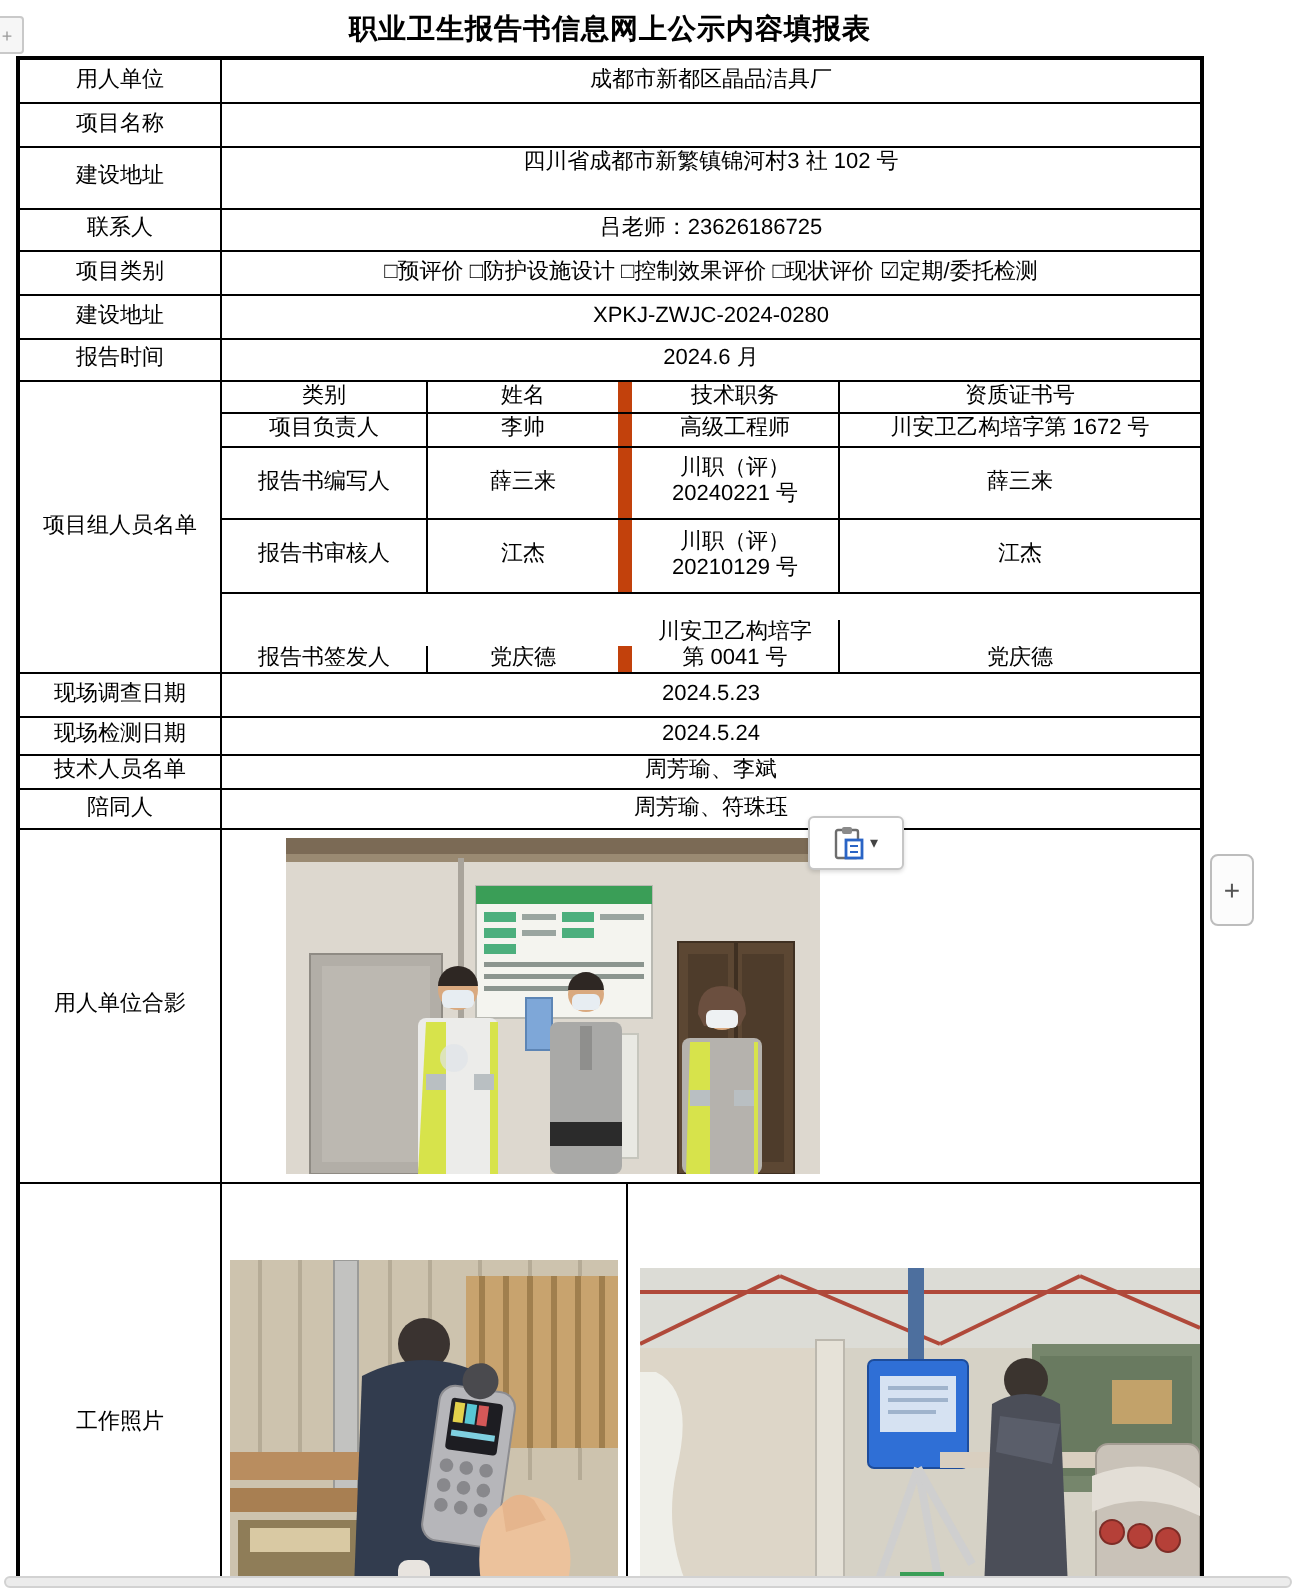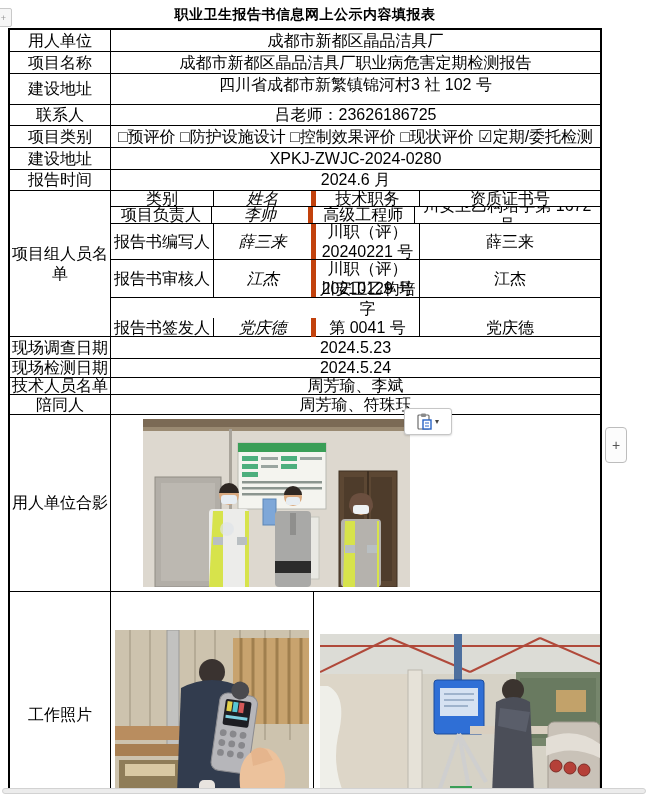--- a/index.html
+++ b/index.html
@@ -1,33 +1,33 @@
 <!DOCTYPE html>
 <html><head>
 <meta charset="utf-8">
 <style>
   html,body{margin:0;padding:0;}
   body{width:653px;height:794px;background:#fff;font-family:"Liberation Sans","DejaVu Sans",sans-serif;color:#000;}
   .page{position:absolute;left:0;top:0;width:653px;height:794px;overflow:hidden;background:#fff;}
   .title{position:absolute;left:8px;top:1px;width:594px;height:26px;font-size:14px;font-weight:bold;
          text-align:center;line-height:26px;letter-spacing:.5px;}
   .tbl{position:absolute;left:8px;top:28px;width:594px;height:766px;border:2px solid #000;
-       box-sizing:border-box;background:#fff;display:flex;flex-direction:column;font-size:16px;}
+       box-sizing:border-box;background:#fff;display:flex;flex-direction:column;font-size:11px;}
   .row{display:flex;border-bottom:1px solid #000;box-sizing:border-box;flex:0 0 auto;}
   .row:last-child{border-bottom:none;}
   .cell{display:flex;align-items:center;justify-content:center;text-align:center;overflow:hidden;
         box-sizing:border-box;line-height:1.2;}
   .lab{width:101px;border-right:1px solid #000;flex:0 0 auto;}
   .val{flex:1 1 auto;}
   .top-align{align-items:flex-start;padding-top:1px;}
   .h22{height:22px;} .h21{height:21px;} .h31{height:31px;} .h19{height:19px;} .h17{height:17px;} .h20{height:20px;}
   .team-right{flex:1 1 auto;display:flex;flex-direction:column;}
   .srow{display:flex;border-bottom:1px solid #000;box-sizing:border-box;}
   .srow:last-child{border-bottom:none;}
-  .c1{width:103px;border-right:1px solid #000;} .c2{width:102px;border-right:5px solid #c2410c;font-style:italic;}
+  .c1{width:103px;border-right:1px solid #000;} .c2{width:102px;border-right:7px solid #c2410c;}
   .c3{width:104px;border-right:1px solid #000;} .c4{flex:1 1 auto;}
   .pre{white-space:pre-line;}
   .s16{height:16px;} .s17{height:17px;} .s36{height:36px;} .s38{height:38px;} .s39{height:39px;align-items:flex-end;}
   .photo-row1{height:177px;} .photo-row2{flex:1 1 auto;border-bottom:none;justify-content:flex-end;}
   .pcell{position:relative;}
   .pcell-l{width:202px;border-right:1px solid #000;flex:0 0 auto;position:relative;}
   .photo{position:absolute;display:block;}
   .lab-photo2{align-items:flex-start;}
   .lab-photo2 span{margin-top:113px;}
   
@@ -52,21 +52,20 @@
   <div class="title">职业卫生报告书信息网上公示内容填报表</div>
 
   <div class="tbl">
 
     <div class="row h22">
       <div class="cell lab">用人单位</div>
       <div class="cell val">成都市新都区晶品洁具厂</div>
     </div>
     <div class="row h22">
       <div class="cell lab">项目名称</div>
-      <div class="cell val">成都市新都区晶品洁具厂职业病危害定期检测报告</div>
     </div>
     <div class="row h31">
       <div class="cell lab">建设地址</div>
       <div class="cell val top-align">四川省成都市新繁镇锦河村3 社 102 号</div>
     </div>
     <div class="row h21">
       <div class="cell lab">联系人</div>
       <div class="cell val">吕老师：23626186725</div>
     </div>
     <div class="row h22">

